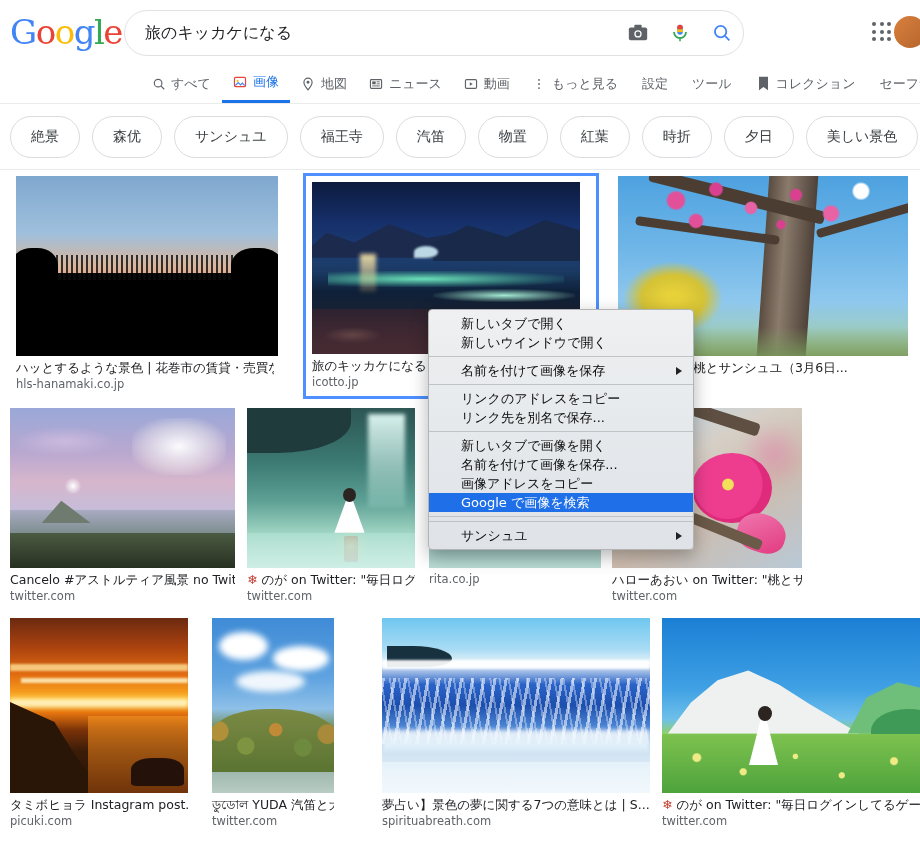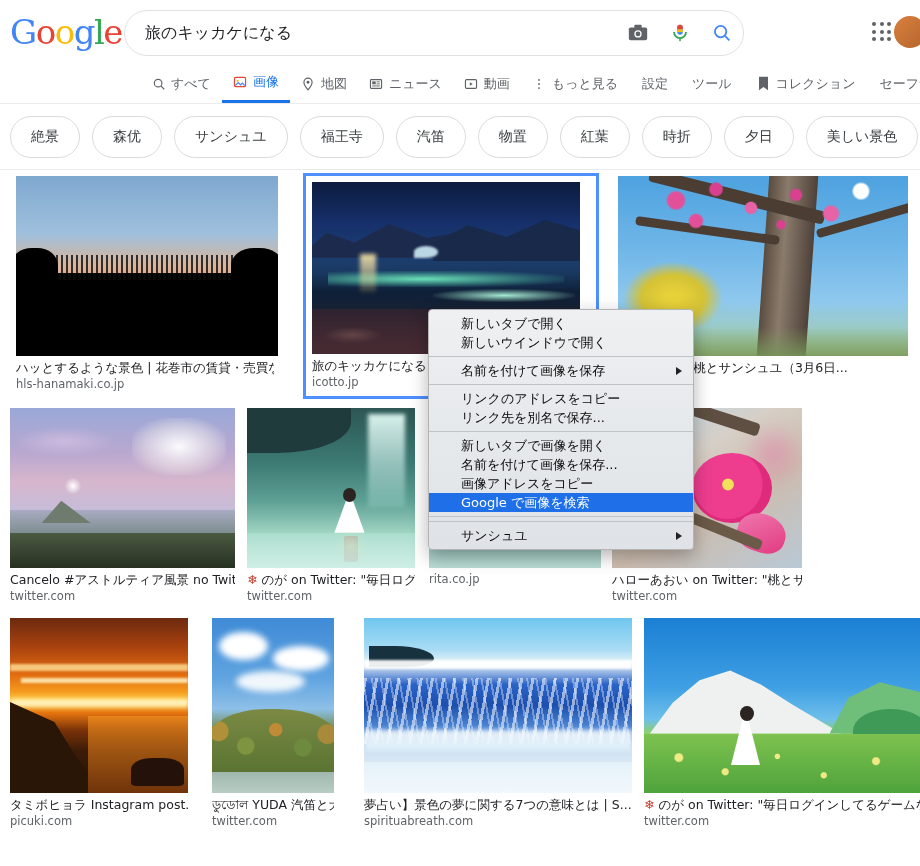--- a/index.html
+++ b/index.html
@@ -444,21 +444,21 @@
                radial-gradient(circle at 72% 52%,#6d8a3e 0 8%,transparent 9%),
                radial-gradient(circle at 90% 34%,#a88a3a 0 7%,transparent 8%),
                linear-gradient(180deg,#7b8a44,#55702f);border-radius:46% 46% 0 0"></div>
             <div style="position:absolute;left:0;right:0;bottom:0;height:12%;background:linear-gradient(180deg,#9fb8ae,#b9cdc4)"></div>
           </div>
         </div>
         <div class="cap" style="width:122px">ডুডোল YUDA 汽笛と犬: ...</div>
         <div class="src">twitter.com</div>
       </div>
 
-      <div class="card" style="width:268px;margin-left:24px">
+      <div class="card" style="width:268px;margin-left:42px">
         <div class="thumb-wrap">
           <div class="thumb" style="width:268px;height:175px">
             <div style="position:absolute;inset:0;background:linear-gradient(180deg,#6fc6ef 0%,#a9dcf4 18%,#e8f3f8 26%,#2a63c8 38%,#1c4fae 50%,#4c85d4 62%,#cfe2f2 76%,#eef5fa 100%)"></div>
             <div style="position:absolute;left:2%;top:16%;width:24%;height:12%;background:#17313f;border-radius:0 60% 40% 0"></div>
             <div style="position:absolute;left:0;right:0;top:24%;height:5%;background:rgba(255,255,255,.92);filter:blur(1px)"></div>
             <div style="position:absolute;left:0;right:0;top:34%;height:38%;background:
                repeating-linear-gradient(100deg,rgba(255,255,255,.55) 0 3px,transparent 3px 11px),
                repeating-linear-gradient(80deg,rgba(255,255,255,.35) 0 2px,transparent 2px 9px)"></div>
             <div style="position:absolute;left:0;right:0;top:64%;height:12%;background:linear-gradient(180deg,rgba(255,255,255,.8),rgba(220,238,248,.95));filter:blur(2px)"></div>
             <div style="position:absolute;left:0;right:0;bottom:0;height:18%;background:linear-gradient(180deg,rgba(230,242,250,.9),#f2f8fc)"></div>

